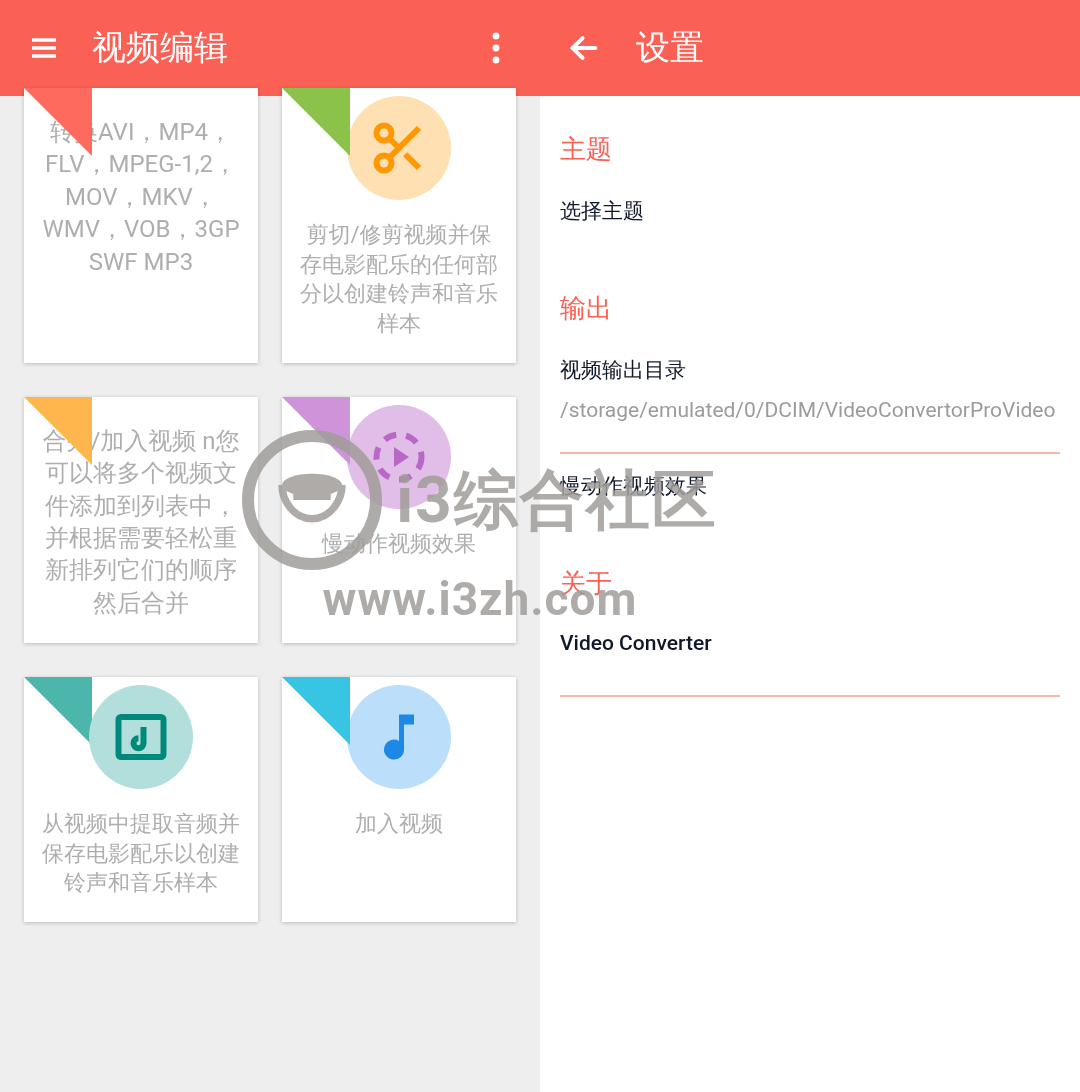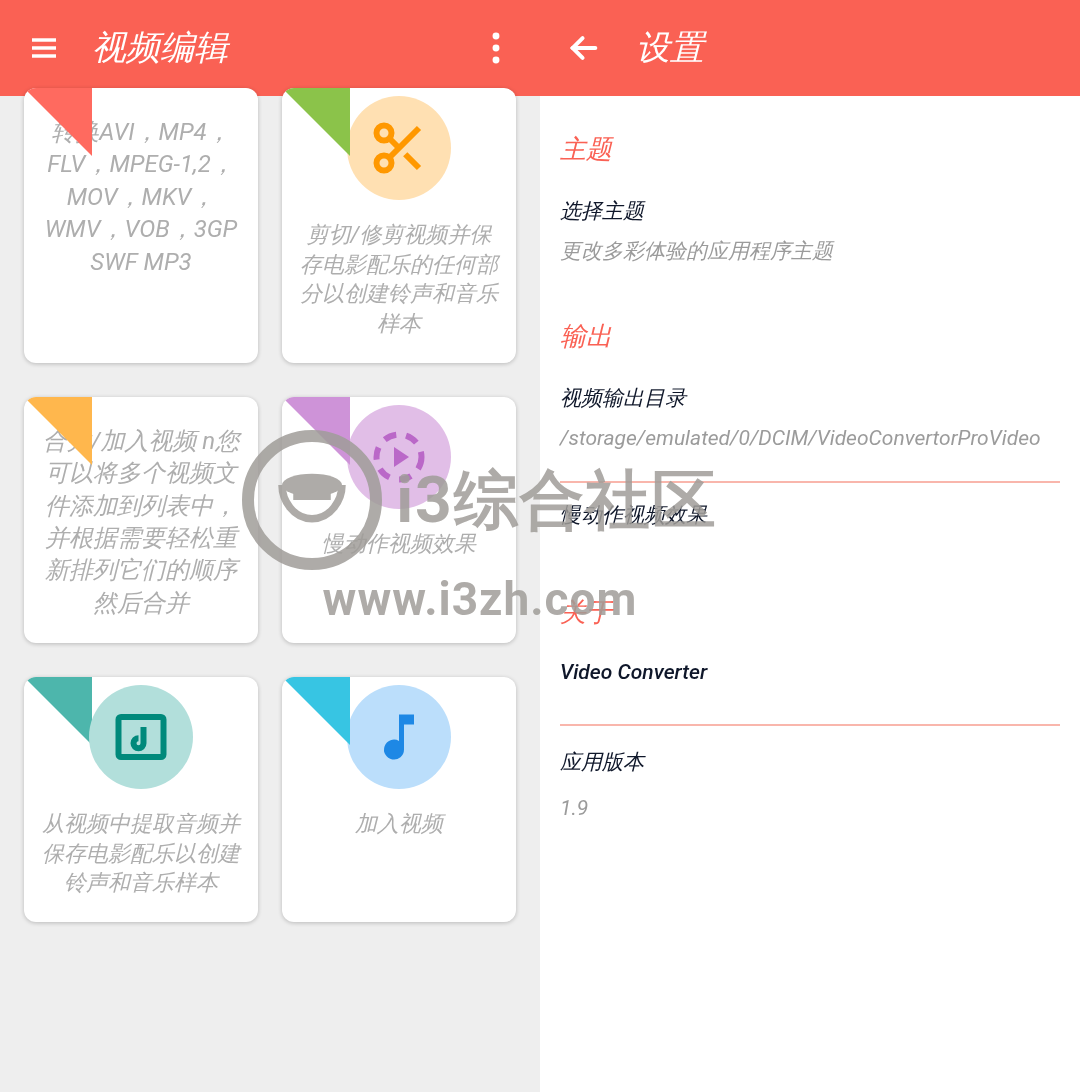--- a/index.html
+++ b/index.html
@@ -1,31 +1,31 @@
 <!DOCTYPE html>
 <html><head>
 <meta charset="utf-8">
 <style>
   * { margin:0; padding:0; box-sizing:border-box; font-family:-apple-system,BlinkMacSystemFont,"Segoe UI",Roboto,"Helvetica Neue",Arial,"PingFang SC","Microsoft YaHei",sans-serif; }
   body { width:1080px; height:1092px; background:#eeeeee; display:flex; overflow:hidden; }
-  .pane { width:540px; height:1092px; position:relative; background:#eeeeee; overflow:hidden;font-style:italic; }
+  .pane { width:540px; height:1092px; position:relative; background:#eeeeee; overflow:hidden; }
   .pane.right { background:#ffffff; }
 
   
   .appbar { height:96px; background:#fa6154; display:flex; align-items:center; padding:0 20px; position:relative; z-index:2; }
   .appbar .menu-btn, .appbar .more-btn { width:48px; height:48px; display:flex; align-items:center; justify-content:center; color:#fff; cursor:pointer; }
   .appbar .title { color:#fff; font-size:34px; font-weight:500; margin-left:24px; }
   .appbar .spacer { flex:1; }
 
   .banner { background:#fa6154; padding:26px 54px 36px; color:#fff; position:relative; z-index:1; }
   .banner h1 { font-size:36px; font-weight:700; margin-bottom:20px; }
   .banner p { font-size:23px; font-weight:400; opacity:.95; }
 
   .grid-wrap { margin-top:-8px; padding:0 24px; display:grid; grid-template-columns:1fr 1fr; gap:34px 24px; position:relative; z-index:2; }
-  .card { background:#ffffff; border-radius:12px; box-shadow:0 1px 4px rgba(0,0,0,.22); position:relative; overflow:hidden; padding:8px 18px 24px; display:flex; flex-direction:column; align-items:center; min-height:150px; }
+  .card { background:#ffffff; border-radius:0; box-shadow:0 1px 4px rgba(0,0,0,.22); position:relative; overflow:hidden; padding:8px 18px 24px; display:flex; flex-direction:column; align-items:center; min-height:150px; }
   .card .corner { position:absolute; left:0; top:0; width:0; height:0; border-top:68px solid transparent; border-left:68px solid transparent; }
   .card:nth-child(1) .corner{border-top-color:#ff6a5f;}
   .card:nth-child(2) .corner{border-top-color:#8bc34a;}
   .card:nth-child(3) .corner{border-top-color:#ffb74d;}
   .card:nth-child(4) .corner{border-top-color:#ce93d8;}
   .card:nth-child(5) .corner{border-top-color:#4db6ac;}
   .card:nth-child(6) .corner{border-top-color:#37c5e3;}
   .card:nth-child(7) .corner{border-top-color:#b39ddb;}
 
   .icon-circle { width:104px; height:104px; border-radius:52px; display:flex; align-items:center; justify-content:center; margin-bottom:20px; }
@@ -157,42 +157,37 @@
         </svg>
     </div>
     <div class="title">设置</div>
   </div>
 
   <div class="settings">
 
     <div class="section-label">主题</div>
     <div class="row">
       <div class="primary">选择主题</div>
-      <div class="secondary">更改多彩体验的应用程序主题</div>
     </div>
 
     <div class="section-label">输出</div>
     <div class="row">
       <div class="primary">视频输出目录</div>
       <div class="secondary">/storage/emulated/0/DCIM/VideoConvertorProVideo</div>
     </div>
     <div class="divider-red"></div>
     <div class="row" style="padding-top:18px;">
       <div class="primary">慢动作视频效果</div>
     </div>
 
     <div class="section-label">关于</div>
     <div class="row">
       <div class="primary">Video Converter</div>
     </div>
     <div class="divider-red"></div>
-    <div class="row" style="padding-top:22px;">
-      <div class="primary">应用版本</div>
-      <div class="secondary" style="margin-top:18px;">1.9</div>
-    </div>
 
   </div>
 </div>
 
 <div class="watermark" style="position:absolute;left:0;width:960px;">
   <div class="wm-line">
     <div class="wm-circle">
       <svg width="90" height="90" viewBox="0 0 24 24" fill="#a09d99">
           <ellipse cx="12" cy="8" rx="8" ry="3"></ellipse>
           <path d="M4 8c0 4 3 9 8 9s8-5 8-9" fill="none" stroke="#a09d99" stroke-width="2"></path>

